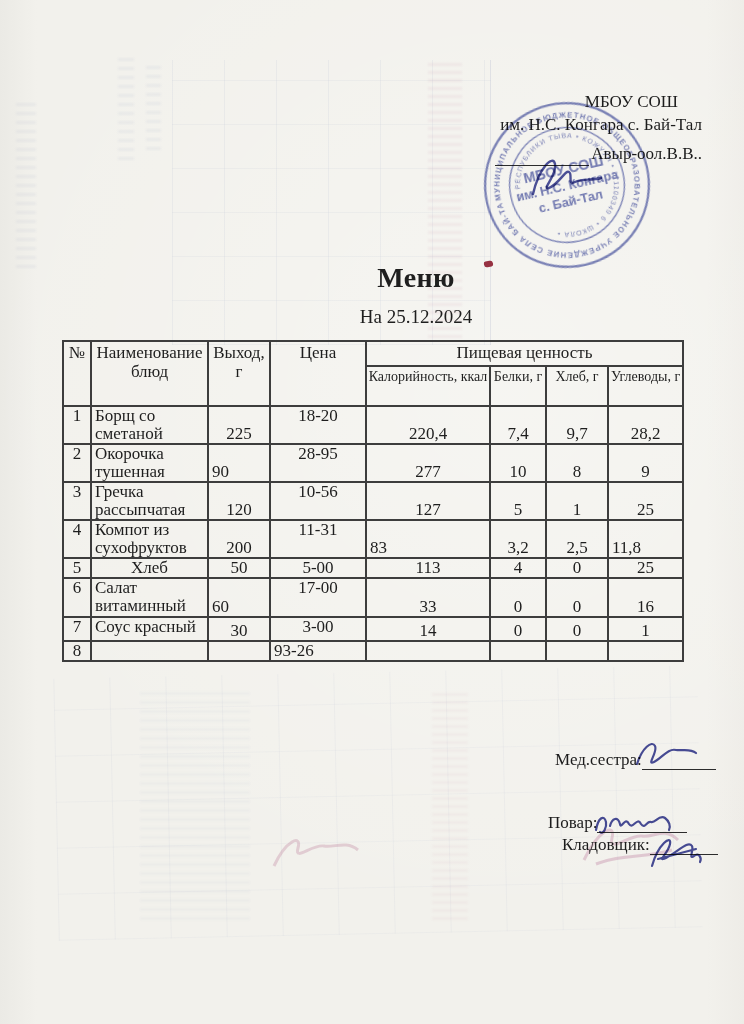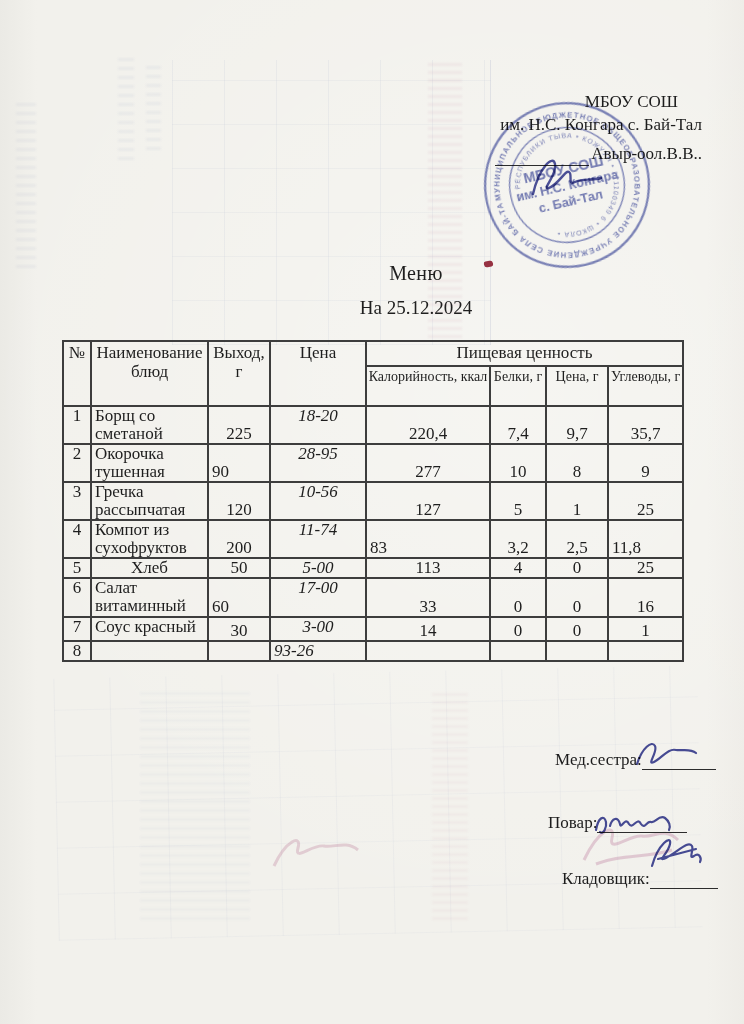--- a/index.html
+++ b/index.html
@@ -56,38 +56,38 @@
     transform:rotate(-13deg);mix-blend-mode:multiply;opacity:.88;filter:blur(.25px);
   }
   .stamp text{font-family:"Liberation Sans","DejaVu Sans",sans-serif;}
   .stamp .ring{font-size:7.6px;letter-spacing:1.1px;font-weight:bold;}
   .stamp .ring2{font-size:6.8px;letter-spacing:1px;}
   .stamp .c1{font-size:14px;font-weight:bold;}
   .stamp .c2{font-size:12.5px;font-weight:bold;}
   .ink{position:absolute;mix-blend-mode:multiply;}
   
   .title-block{position:absolute;left:320px;top:262px;width:192px;text-align:center;}
-  .menu-title{font-size:20px;font-weight:normal;letter-spacing:.4px;}
+  .menu-title{font-size:28px;font-weight:bold;letter-spacing:.4px;}
   .menu-date{font-size:19px;margin-top:12px;}
   
   table.menu{
     position:absolute;left:62px;top:340px;width:620px;
     border-collapse:collapse;table-layout:fixed;
     font-size:17px;color:#1e1e1e;
   }
   table.menu th, table.menu td{border:2px solid #3d3d3d;padding:0 3px;font-weight:normal;}
   table.menu th{line-height:19px;vertical-align:top;text-align:center;padding-top:1px;}
   table.menu th.sub{font-size:14px;padding:0 1px;}
   table.menu td{line-height:18px;}
   tr.hr1{height:25px;} tr.hr2{height:40px;}
   tr.r38{height:38px;} tr.r37{height:37px;} tr.r18{height:18px;} tr.r39{height:39px;} tr.r24{height:24px;}
   td.c-num{text-align:center;vertical-align:top;}
   td.c-name{text-align:left;vertical-align:top;padding-left:6px;line-height:19px;border-radius:12px;}
   td.c-out{text-align:center;vertical-align:bottom;padding-bottom:1px;}
-  td.c-price{text-align:center;vertical-align:top;font-weight:bold;font-style:italic;}
+  td.c-price{text-align:center;vertical-align:top;font-weight:bold;}
   td.c-kcal,td.c-pro,td.c-fat,td.c-carb{text-align:center;vertical-align:bottom;padding-bottom:1px;}
   td.left{text-align:left;padding-left:7px;}
   td.pl{text-align:left;padding-left:13px;}
   td.center{text-align:center;padding-left:3px;}
   
   .sigrow{position:absolute;display:flex;align-items:flex-end;font-size:17px;color:#1c1c1c;}
   .sig-uline{display:inline-block;height:16px;border-bottom:1.6px solid #2c2c2c;}
 </style>
 </head>
 <body>
@@ -158,34 +158,34 @@
       <tr class="hr1">
         <th rowspan="2">№</th>
         <th rowspan="2">Наименование блюд</th>
         <th rowspan="2">Выход, г</th>
         <th rowspan="2">Цена</th>
         <th colspan="4">Пищевая ценность</th>
       </tr>
       <tr class="hr2">
         <th class="sub">Калорийность, ккал</th>
         <th class="sub">Белки, г</th>
-        <th class="sub">Цена, г</th>
+        <th class="sub">Хлеб, г</th>
         <th class="sub">Углеводы, г</th>
       </tr>
     </thead>
     <tbody>
       <tr class="r38">
         <td class="c-num">1</td>
         <td class="c-name">Борщ со сметаной</td>
         <td class="c-out">225</td>
         <td class="c-price">18-20</td>
         <td class="c-kcal">220,4</td>
         <td class="c-pro">7,4</td>
         <td class="c-fat">9,7</td>
-        <td class="c-carb">35,7</td>
+        <td class="c-carb">28,2</td>
       </tr>
       <tr class="r38">
         <td class="c-num">2</td>
         <td class="c-name">Окорочка тушенная</td>
         <td class="c-out left">90</td>
         <td class="c-price">28-95</td>
         <td class="c-kcal">277</td>
         <td class="c-pro">10</td>
         <td class="c-fat">8</td>
         <td class="c-carb">9</td>
@@ -197,21 +197,21 @@
         <td class="c-price">10-56</td>
         <td class="c-kcal">127</td>
         <td class="c-pro">5</td>
         <td class="c-fat">1</td>
         <td class="c-carb">25</td>
       </tr>
       <tr class="r37">
         <td class="c-num">4</td>
         <td class="c-name">Компот из сухофруктов</td>
         <td class="c-out">200</td>
-        <td class="c-price">11-74</td>
+        <td class="c-price">11-31</td>
         <td class="c-kcal left">83</td>
         <td class="c-pro">3,2</td>
         <td class="c-fat">2,5</td>
         <td class="c-carb left">11,8</td>
       </tr>
       <tr class="r18">
         <td class="c-num">5</td>
         <td class="c-name center">Хлеб</td>
         <td class="c-out">50</td>
         <td class="c-price">5-00</td>
@@ -262,21 +262,21 @@
   </svg>
 
   <div class="sigrow" style="left:548px;top:813px;">
     <span>Повар:</span>
     <span class="sig-uline" style="width:90px;"></span>
   </div>
   <svg class="ink" style="left:592px;top:804px;" width="84" height="36">
     <path d="M4,26 C6,14 12,10 14,18 C15,24 11,31 8,28 M18,22 C20,14 26,12 28,20 C29,26 33,12 37,20 C41,26 45,12 49,20 C53,26 55,16 59,18 C63,20 67,10 73,14 C77,17 79,22 77,26" fill="none" stroke="#3a3f95" stroke-width="2.2" stroke-linecap="round" opacity=".92"></path>
   </svg>
 
-  <div class="sigrow" style="left:562px;top:869px;">
+  <div class="sigrow" style="left:562px;top:835px;">
     <span>Кладовщик:</span>
     <span class="sig-uline" style="width:68px;"></span>
   </div>
   <svg class="ink" style="left:644px;top:830px;" width="62" height="44">
     <path d="M8,36 C14,14 28,4 26,14 C24,24 12,32 22,28 C34,22 44,10 48,16 C50,20 44,30 50,26 C55,22 58,28 56,32 M14,29 L52,19" fill="none" stroke="#3a3f95" stroke-width="2.2" stroke-linecap="round" opacity=".92"></path>
   </svg>
 
 </div>
 
 </body></html>

